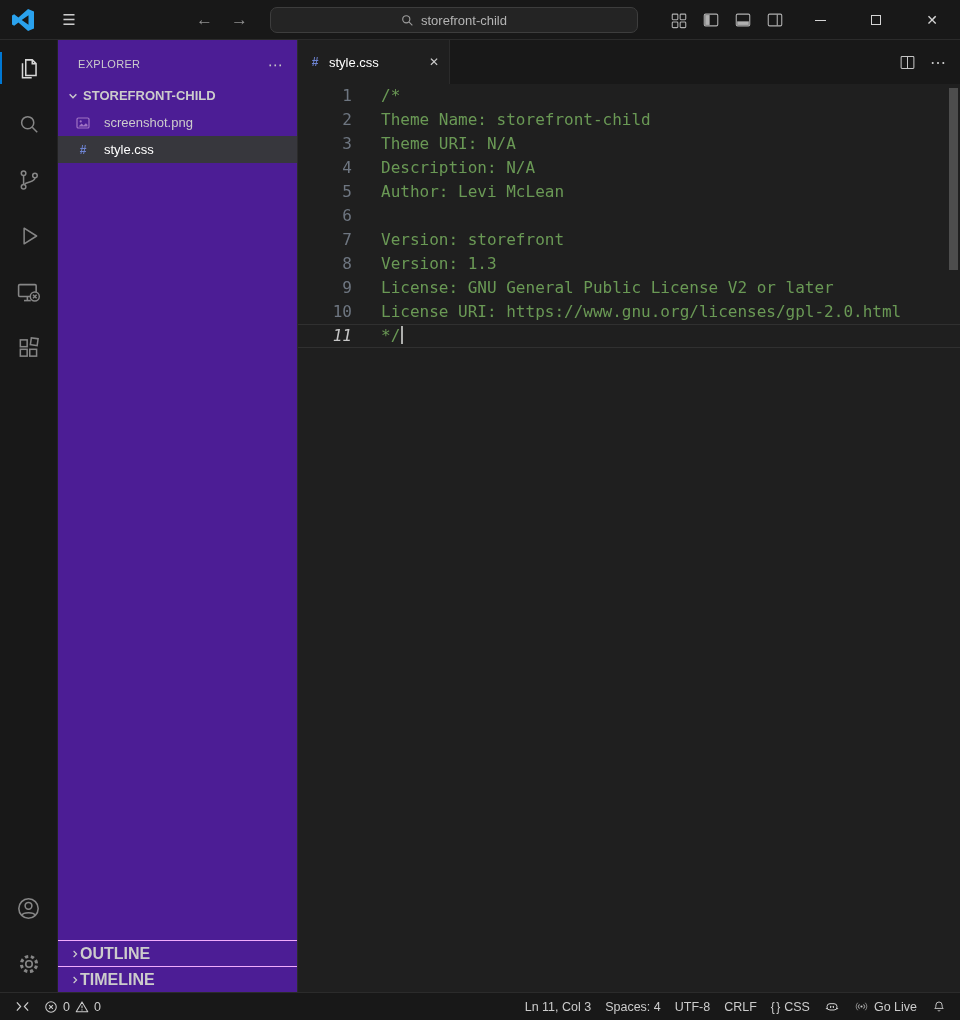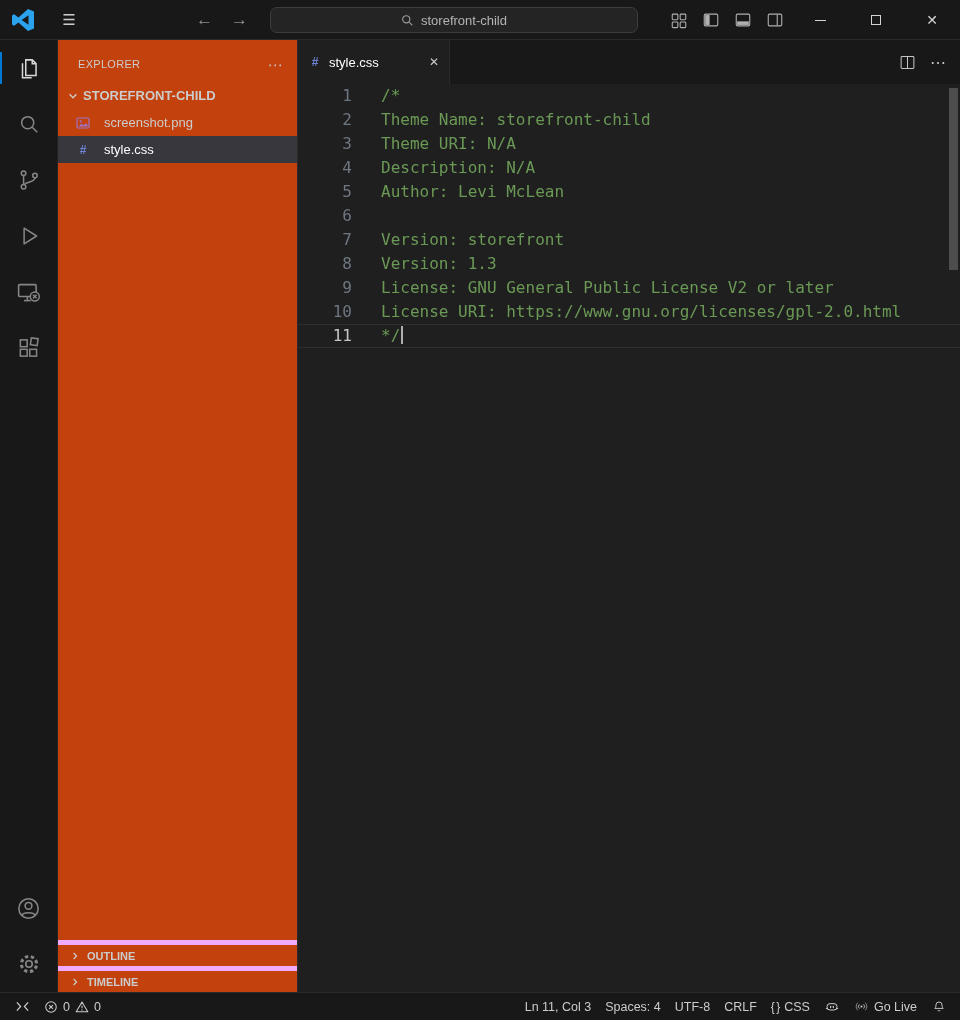--- a/index.html
+++ b/index.html
@@ -33,53 +33,53 @@
   .activitybar { flex:0 0 58px; background:#181818; border-right:1px solid #232323;
     display:flex; flex-direction:column; align-items:stretch; }
   .ab-item { height:56px; display:flex; align-items:center; justify-content:center; position:relative;
     color:#868686; cursor:pointer; }
   .ab-item.active { color:#d7d7d7; }
   .ab-item.active::before { content:""; position:absolute; left:0; top:12px; bottom:12px; width:2px; background:#0078d4; }
   .ab-spacer { flex:1; }
   .ab-item svg { display:block; }
 
   
-  .sidebar { flex:0 0 240px; background:#c2410c; border-right:1px solid #2b2b2b;
+  .sidebar { flex:0 0 240px; background:#4c1d95; border-right:1px solid #2b2b2b;
     display:flex; flex-direction:column; }
   .sidebar-header { height:42px; display:flex; align-items:center; justify-content:space-between;
     padding:6px 14px 0 20px; font-size:11px; color:#cccccc; letter-spacing:.3px; }
   .sidebar-header .more { font-size:15px; color:#c5c5c5; cursor:pointer; line-height:1; }
   .tree { flex:1; overflow:hidden; font-size:13px; }
   .tree-row { height:27px; display:flex; align-items:center; cursor:pointer; color:#cccccc; }
   .tree-row.folder { padding-left:9px; font-weight:bold; gap:4px; }
   .tree-row.file { padding-left:18px; gap:14px; }
   .tree-row.selected { background:#37373d; color:#ffffff; }
   .css-hash { font-weight:bold; font-size:12px; color:#6d83d1; width:14px; text-align:center; }
   .sidebar-bottom { border-top:0; }
-  .panel-row { height:26px; display:flex; align-items:center; gap:7px; padding-left:12px;
-    border-top:5px solid #f0abfc; font-size:11px; font-weight:bold; color:#cccccc; cursor:pointer; }
+  .panel-row { height:26px; display:flex; align-items:center; gap:0; padding-left:12px;
+    border-top:1px solid #f0abfc; font-size:16px; font-weight:bold; color:#cccccc; cursor:pointer; }
   .chev { display:block; }
 
   
   .editor-col { flex:1; display:flex; flex-direction:column; background:#1f1f1f; min-width:0; }
   .tabbar { flex:0 0 44px; background:#181818; display:flex; align-items:stretch; }
   .tab { width:152px; background:#1f1f1f; display:flex; align-items:center; gap:7px; padding:0 10px;
     font-size:13px; color:#ffffff; cursor:pointer; border-right:1px solid #2b2b2b; }
   .tab .tab-close { margin-left:auto; color:#cccccc; font-size:12px; cursor:pointer; }
   .tab-actions { margin-left:auto; display:flex; align-items:center; gap:14px; padding-right:14px; color:#c5c5c5; }
   .tab-actions .more { font-size:16px; cursor:pointer; }
   .tab-actions svg { display:block; cursor:pointer; }
 
   .code-area { flex:1; position:relative; font-family:"DejaVu Sans Mono","Liberation Mono",monospace;
     font-size:16px; line-height:24px; cursor:text; overflow:hidden; }
   .code-row { display:flex; height:24px; position:relative; white-space:pre; }
   .ln { width:54px; flex:0 0 54px; text-align:right; color:#6e7681; }
   .lt { padding-left:29px; color:#6a9955; white-space:pre; }
   .lk { color:#6a9955; cursor:pointer; }
-  .code-row.current .ln { color:#c6c6c6; }
+  .code-row.current .ln { color:#c6c6c6;font-style:italic; }
   .code-row.current::before, .code-row.current::after { content:""; position:absolute; left:0; right:0;
     height:1px; background:#303030; }
   .code-row.current::before { top:0; } .code-row.current::after { bottom:0; }
   .cursor-caret { display:inline-block; width:2px; height:18px; background:#aeafad; vertical-align:-3px; margin-left:1px; }
   .scroll-thumb { position:absolute; top:4px; right:2px; width:9px; height:182px; background:#5e5e5e; opacity:.75; cursor:pointer; }
 
   
   .statusbar { flex:0 0 28px; background:#181818; border-top:1px solid #2b2b2b; display:flex;
     align-items:center; font-size:12.5px; color:#cccccc; padding:0 6px 0 8px; }
   .sb-item { height:22px; display:flex; align-items:center; gap:5px; padding:0 7px; cursor:pointer; white-space:nowrap; }

